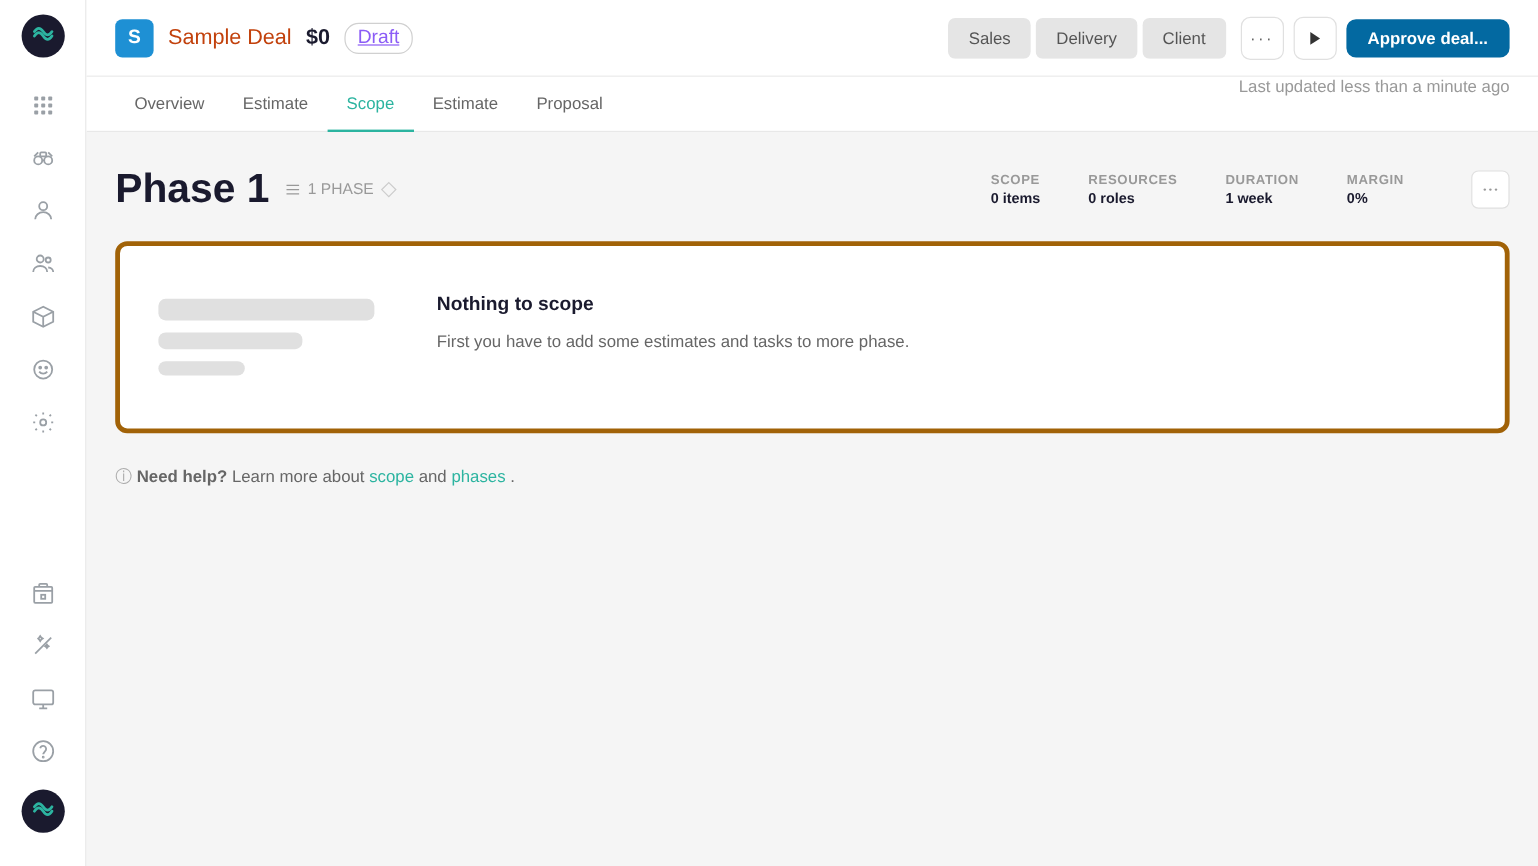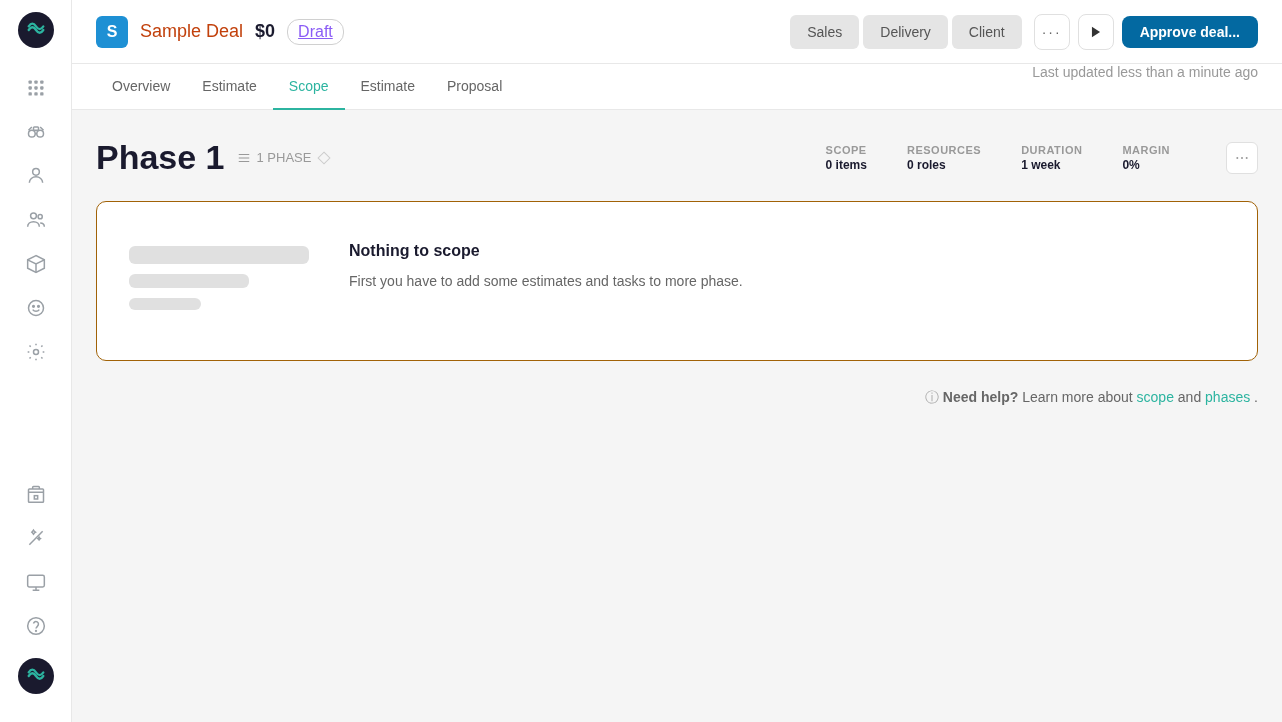--- a/index.html
+++ b/index.html
@@ -206,24 +206,24 @@
       cursor: pointer;
       display: flex; align-items: center; justify-content: center;
       color: #999;
       margin-left: 16px;
     }
 
     
     .scope-card {
       background: #fff;
       border-radius: 10px;
-      border: 1px solid #a16207;
+      border: 4px solid #a16207;
       padding: 40px 32px;
       display: flex;
-      gap: 40px;
+      gap: 52px;
       align-items: flex-start;
       min-height: 160px;
     }
     .scope-placeholder {
       display: flex;
       flex-direction: column;
       gap: 10px;
       flex-shrink: 0;
       padding-top: 4px;
     }
@@ -233,21 +233,21 @@
     }
     .placeholder-bar.lg { width: 180px; height: 18px; }
     .placeholder-bar.md { width: 120px; height: 14px; }
     .placeholder-bar.sm { width: 72px; height: 12px; }
     .scope-text { flex: 1; }
     .scope-text h3 { font-size: 16px; font-weight: 600; color: #1a1a2e; margin-bottom: 10px; }
     .scope-text p { font-size: 14px; color: #666; line-height: 1.6; }
 
     
     .help-text {
-      text-align: right;
+      text-align: left;
       margin-top: 28px;
       font-size: 14px;
       color: #666;
     }
     .help-text a { color: #2cb4a0; text-decoration: none; }
   </style>
 </head>
 <body>
 
 <nav class="sidebar">

